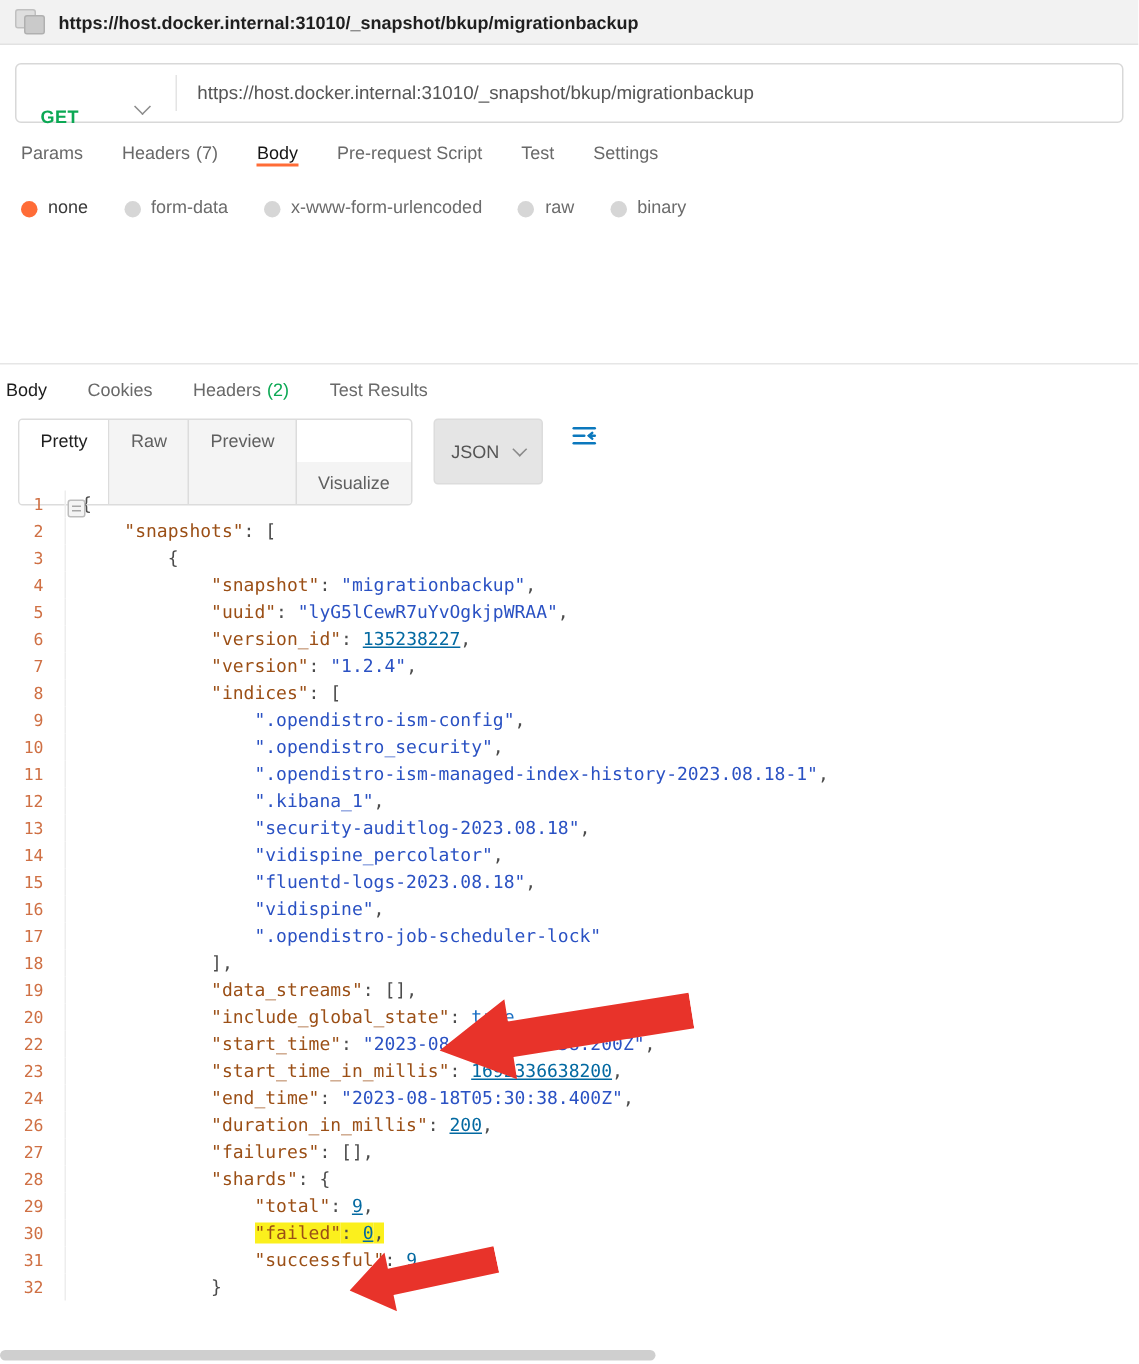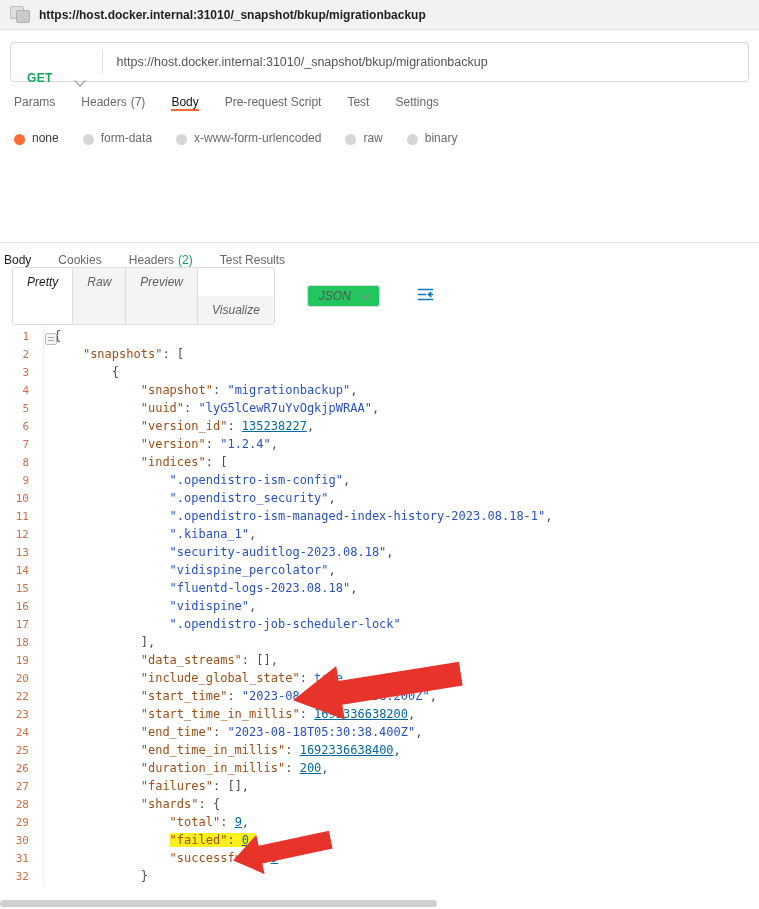--- a/index.html
+++ b/index.html
@@ -11,21 +11,21 @@
   .topbar{height:30px;background:#f2f2f2;border-bottom:1px solid #e2e2e2;
     display:flex;align-items:center;gap:9px;padding:0 10px;box-sizing:border-box;}
   .http-icon{position:relative;width:20px;height:17px;flex:0 0 20px;}
   .http-icon .sq1{position:absolute;left:0;top:0;width:12px;height:11px;background:#dedede;border:1px solid #c0c0c0;border-radius:2px;}
   .http-icon .sq2{position:absolute;left:6px;top:4px;width:12px;height:11px;background:#cacaca;border:1px solid #b0b0b0;border-radius:2px;}
   .tab-title{font-size:12px;font-weight:700;color:#1f1f1f;}
 
   
   .req-row{margin:12px 10px 0;height:40px;border:1px solid #d8d8d8;border-radius:4px;
     display:flex;align-items:center;box-sizing:border-box;background:#fff;}
-  .method{display:flex;align-items:flex-end;gap:23px;padding:0 18px 0 16px;cursor:pointer;margin-top:32px;}
+  .method{display:flex;align-items:flex-start;gap:38px;padding:0 18px 0 16px;cursor:pointer;margin-top:32px;}
   .method-label{color:#0ca854;font-weight:700;font-size:12px;letter-spacing:.3px;}
   .chev{width:7px;height:7px;border-right:1.6px solid #8a8a8a;border-bottom:1.6px solid #8a8a8a;
     transform:rotate(45deg);margin-top:-4px;}
   .chev.small{width:6px;height:6px;margin-top:-3px;}
   .vsep{width:1px;align-self:stretch;margin:7px 0;background:#e4e4e4;}
   .url-text{padding-left:14px;font-size:12.5px;color:#555;}
 
   
   .req-tabs{display:flex;align-items:center;gap:26px;padding:0 14px;height:38px;margin-top:2px;}
   .tab{display:flex;align-items:center;gap:6px;font-size:12px;color:#696969;
@@ -45,27 +45,27 @@
 
   .spacer{height:88px;}
 
   
   .resp-tabs{border-top:1px solid #e6e6e6;display:flex;align-items:center;gap:27px;
     padding:0 4px;height:34px;}
   .resp-tabs .tab{height:100%;border-bottom:none;}
   .resp-tabs .tab.active{color:#1c1c1c;}
 
   
-  .resp-toolbar{display:flex;align-items:center;gap:32px;padding:2px 12px 8px;height:34px;box-sizing:content-box;font-style:italic;}
+  .resp-toolbar{display:flex;align-items:flex-start;gap:14px;padding:2px 12px 8px;height:34px;box-sizing:content-box;}
   .segmented{display:flex;border:1px solid #dcdcdc;border-radius:3px;overflow:hidden;}
   .seg{padding:7px 14px;font-size:12px;color:#5f5f5f;background:#f4f4f4;border-right:1px solid #dcdcdc;cursor:pointer;}
   .seg:last-child{border-right:none;margin-top:28px;}
   .seg.sel{background:#fff;color:#1e1e1e;}
-  .json-dd{display:flex;align-items:center;gap:10px;padding:3px 11px;border:1px solid #dcdcdc;
-    border-radius:3px;background:#22c55e;font-size:12px;color:#555;cursor:pointer;}
+  .json-dd{display:flex;align-items:center;gap:10px;padding:14px 11px;border:1px solid #dcdcdc;
+    border-radius:3px;background:#e5e5e5;font-size:12px;color:#555;cursor:pointer;}
   .beautify{border:none;background:none;padding:2px;margin-left:2px;cursor:pointer;}
 
   
   .code{position:relative;padding-top:6px;font-family:"DejaVu Sans Mono",monospace;font-size:12px;}
   .code-line{display:flex;line-height:18px;height:18px;white-space:pre;}
   .ln-gutter{width:44px;flex:0 0 44px;text-align:right;padding-right:14px;box-sizing:border-box;
     border-right:1px solid #ededed;}
   .ln{color:#cf7044;font-size:11px;}
   .code-text{padding-left:10px;}
   .tok-k{color:#9b4f16;}
@@ -217,21 +217,20 @@
         <div class="code-line"><span class="ln-gutter"><span class="ln">14</span></span><span class="code-text">                <span class="tok-s">"vidispine_percolator"</span><span class="tok-p">,</span></span></div>
         <div class="code-line"><span class="ln-gutter"><span class="ln">15</span></span><span class="code-text">                <span class="tok-s">"fluentd-logs-2023.08.18"</span><span class="tok-p">,</span></span></div>
         <div class="code-line"><span class="ln-gutter"><span class="ln">16</span></span><span class="code-text">                <span class="tok-s">"vidispine"</span><span class="tok-p">,</span></span></div>
         <div class="code-line"><span class="ln-gutter"><span class="ln">17</span></span><span class="code-text">                <span class="tok-s">".opendistro-job-scheduler-lock"</span></span></div>
         <div class="code-line"><span class="ln-gutter"><span class="ln">18</span></span><span class="code-text">            <span class="tok-p">],</span></span></div>
         <div class="code-line"><span class="ln-gutter"><span class="ln">19</span></span><span class="code-text">            <span class="tok-k">"data_streams"</span><span class="tok-p">: [],</span></span></div>
         <div class="code-line"><span class="ln-gutter"><span class="ln">20</span></span><span class="code-text">            <span class="tok-k">"include_global_state"</span><span class="tok-p">: </span><span class="tok-b">true</span><span class="tok-p">,</span></span></div>
         <div class="code-line"><span class="ln-gutter"><span class="ln">22</span></span><span class="code-text">            <span class="tok-k">"start_time"</span><span class="tok-p">: </span><span class="tok-s">"2023-08-18T05:30:38.200Z"</span><span class="tok-p">,</span></span></div>
         <div class="code-line"><span class="ln-gutter"><span class="ln">23</span></span><span class="code-text">            <span class="tok-k">"start_time_in_millis"</span><span class="tok-p">: </span><span class="tok-n">1692336638200</span><span class="tok-p">,</span></span></div>
         <div class="code-line"><span class="ln-gutter"><span class="ln">24</span></span><span class="code-text">            <span class="tok-k">"end_time"</span><span class="tok-p">: </span><span class="tok-s">"2023-08-18T05:30:38.400Z"</span><span class="tok-p">,</span></span></div>
-        <div class="code-line"><span class="ln-gutter"><span class="ln">25</span></span><span class="code-text">            <span class="tok-k">"end_time_in_millis"</span><span class="tok-p">: </span><span class="tok-n">1692336638400</span><span class="tok-p">,</span></span></div>
         <div class="code-line"><span class="ln-gutter"><span class="ln">26</span></span><span class="code-text">            <span class="tok-k">"duration_in_millis"</span><span class="tok-p">: </span><span class="tok-n">200</span><span class="tok-p">,</span></span></div>
         <div class="code-line"><span class="ln-gutter"><span class="ln">27</span></span><span class="code-text">            <span class="tok-k">"failures"</span><span class="tok-p">: [],</span></span></div>
         <div class="code-line"><span class="ln-gutter"><span class="ln">28</span></span><span class="code-text">            <span class="tok-k">"shards"</span><span class="tok-p">: {</span></span></div>
         <div class="code-line"><span class="ln-gutter"><span class="ln">29</span></span><span class="code-text">                <span class="tok-k">"total"</span><span class="tok-p">: </span><span class="tok-n">9</span><span class="tok-p">,</span></span></div>
         <div class="code-line"><span class="ln-gutter"><span class="ln">30</span></span><span class="code-text">                <span class="tok-k hl">"failed"</span><span class="tok-p hl">: </span><span class="tok-n hl">0</span><span class="tok-p hl">,</span></span></div>
         <div class="code-line"><span class="ln-gutter"><span class="ln">31</span></span><span class="code-text">                <span class="tok-k">"successful"</span><span class="tok-p">: </span><span class="tok-n">9</span></span></div>
         <div class="code-line"><span class="ln-gutter"><span class="ln">32</span></span><span class="code-text">            <span class="tok-p">}</span></span></div>
       </div>
   </div>
 

